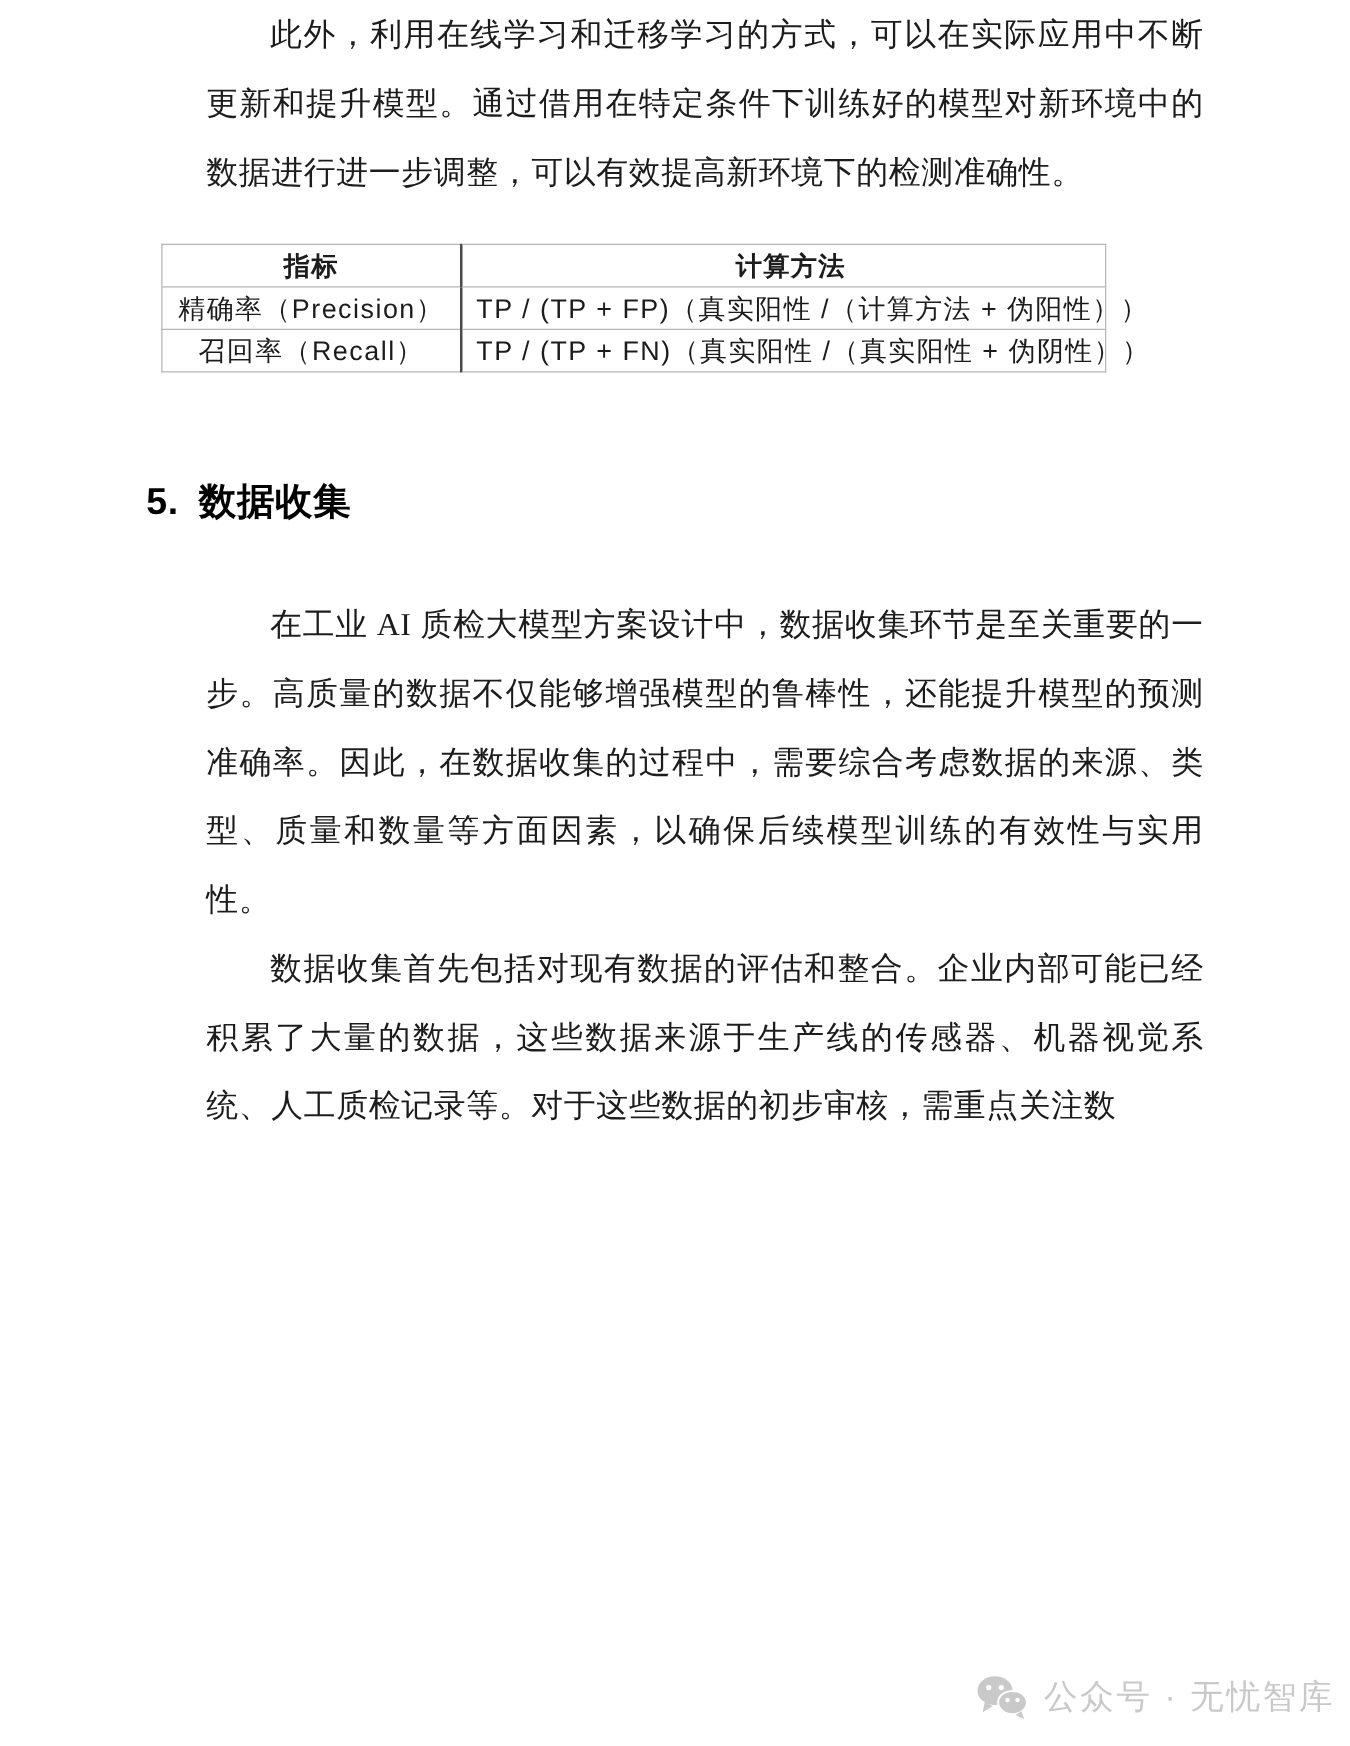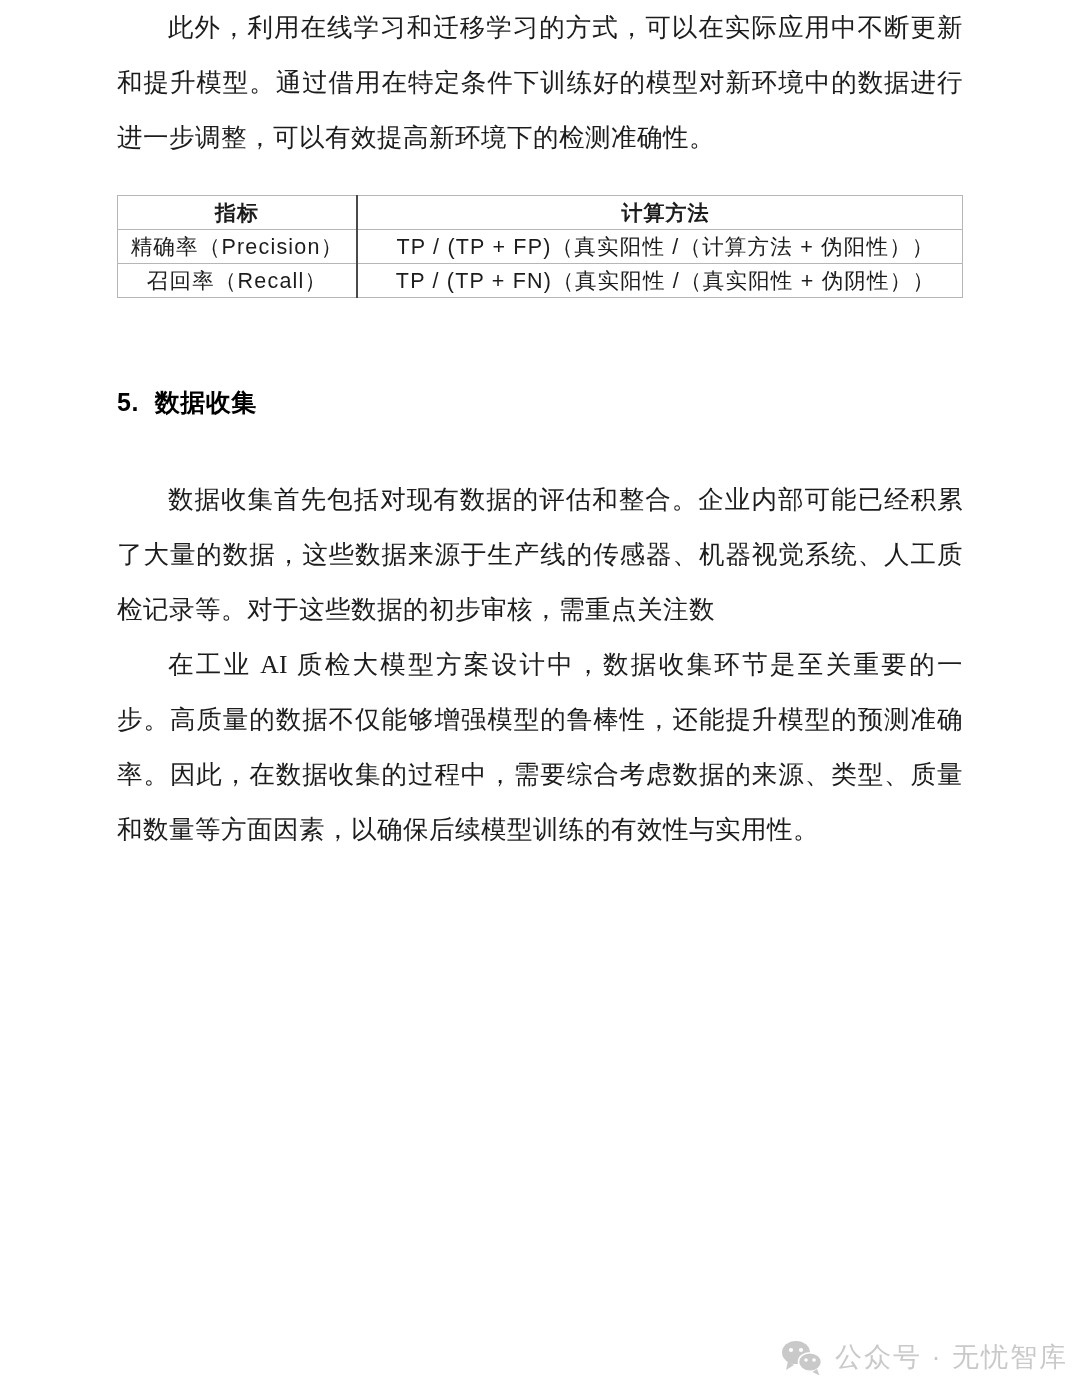--- a/index.html
+++ b/index.html
@@ -27,43 +27,45 @@
     font-size: 25.5px;
     line-height: 55px;
     text-align: justify;
     text-justify: inter-ideograph;
     text-indent: 2em;
     letter-spacing: 0.5px;
     color: #1c1c1c;
   }
   .para-block {
     margin-bottom: 0;
+    margin-left: 48px;
   }
   .spacer-before-table { height: 30px; }
   .spacer-after-table { height: 26px; }
 
   h2.section-heading {
     margin: 0;
     font-family: "Liberation Sans", "DejaVu Sans", sans-serif;
-    font-size: 25px;
+    font-size: 30px;
     font-weight: bold;
     color: #000000;
     letter-spacing: 0.5px;
     line-height: 40px;
   }
   h2.section-heading .num {
     margin-right: 16px;
   }
   .heading-gap-top { height: 58px; }
   .heading-gap-bottom { height: 50px; }
 
   table.metrics {
     border-collapse: collapse;
-    width: 846px;
+    width: 756px;
     table-layout: fixed;
+    margin-left: 12px;
   }
   table.metrics td, table.metrics th {
     border: 1px solid #b6b6b6;
     padding: 0;
     height: 33px;
     text-align: center;
     vertical-align: middle;
     color: #1c1c1c;
   }
   table.metrics th {
@@ -143,25 +145,25 @@
 
     <div class="heading-gap-top"></div>
 
     <h2 class="section-heading">
       <span class="num">5.</span><span>数据收集</span>
     </h2>
 
     <div class="heading-gap-bottom"></div>
 
     <div class="para-block">
-      <p class="body-para">数据收集首先包括对现有数据的评估和整合。企业内部可能已经积累了大量的数据，这些数据来源于生产线的传感器、机器视觉系统、人工质检记录等。对于这些数据的初步审核，需重点关注数</p>
+      <p class="body-para">在工业 AI 质检大模型方案设计中，数据收集环节是至关重要的一步。高质量的数据不仅能够增强模型的鲁棒性，还能提升模型的预测准确率。因此，在数据收集的过程中，需要综合考虑数据的来源、类型、质量和数量等方面因素，以确保后续模型训练的有效性与实用性。</p>
     </div>
 
     <div class="para-block">
-      <p class="body-para">在工业 AI 质检大模型方案设计中，数据收集环节是至关重要的一步。高质量的数据不仅能够增强模型的鲁棒性，还能提升模型的预测准确率。因此，在数据收集的过程中，需要综合考虑数据的来源、类型、质量和数量等方面因素，以确保后续模型训练的有效性与实用性。</p>
+      <p class="body-para">数据收集首先包括对现有数据的评估和整合。企业内部可能已经积累了大量的数据，这些数据来源于生产线的传感器、机器视觉系统、人工质检记录等。对于这些数据的初步审核，需重点关注数</p>
     </div>
 
   </div>
 
   <div class="footer-watermark">
     <span class="wechat-icon">
       <svg viewBox="0 0 42 36" width="42" height="36" aria-hidden="true">
         <ellipse cx="15" cy="13.5" rx="14" ry="11.5" fill="#c9c9c9"></ellipse>
         <polygon points="7,22 5,31 13,26" fill="#c9c9c9"></polygon>
         <circle cx="10" cy="11" r="2.1" fill="#ffffff"></circle>

